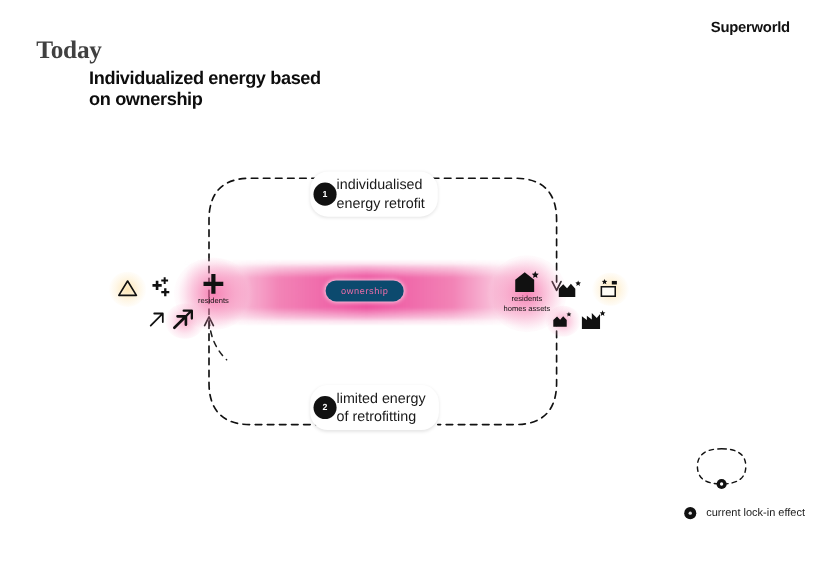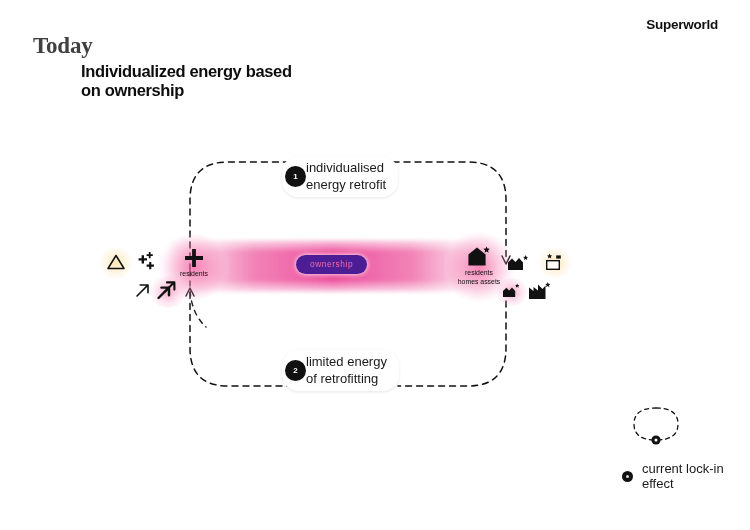--- a/index.html
+++ b/index.html
@@ -41,21 +41,21 @@
         rgba(247,160,196,0.35) 8%,
         rgba(240,110,170,0.85) 26%,
         rgba(236,72,153,0.95) 50%,
         rgba(240,110,170,0.85) 74%,
         rgba(247,175,205,0.35) 92%,
         rgba(255,255,255,1) 100%);
     filter:blur(1.1px);
   }
   .band-pill{
     position:absolute;left:296px;top:255px;
-    padding:4px 14px 5px;border-radius:20px;background:#4c1d95;
+    padding:4px 14px 5px;border-radius:20px;background:#0c4a6e;
     font-size:8.4px;font-weight:400;color:#f06eaa;letter-spacing:0.55px;
     box-shadow:0 0 5px rgba(255,255,255,0.95);
   }
 
   
   .glow{position:absolute;border-radius:50%;pointer-events:none;}
   .glow-pink{background:radial-gradient(circle,rgba(244,95,160,0.72) 0%,rgba(246,130,180,0.42) 38%,rgba(250,200,222,0.12) 66%,rgba(255,255,255,0) 78%);}
   .glow-warm{background:radial-gradient(circle,rgba(250,205,110,0.50) 0%,rgba(252,222,160,0.26) 45%,rgba(255,255,255,0) 75%);}
   .glow-rose{background:radial-gradient(circle,rgba(244,110,165,0.55) 0%,rgba(248,165,200,0.26) 48%,rgba(255,255,255,0) 76%);}
 
@@ -88,21 +88,21 @@
   }
 
   
   .legend-loop{position:absolute;left:628px;top:404px;width:56px;height:46px;}
   .legend-row{position:absolute;left:622px;top:461px;display:flex;align-items:center;}
   .legend-dot{
     width:11px;height:11px;border-radius:50%;background:#111;flex:none;
     display:flex;align-items:center;justify-content:center;
   }
   .legend-dot::after{content:"";width:3px;height:3px;border-radius:50%;background:#fff;opacity:.85;}
-  .legend-text{margin-left:9px;font-size:13px;color:#1a1a1a;}
+  .legend-text{margin-left:9px;font-size:10px;color:#1a1a1a;}
 </style>
 </head>
 <body>
 
 <div class="slide">
 
   <div class="kicker">Today</div>
   <div class="headline">Individualized energy based on ownership</div>
   <div class="brand">Superworld</div>
 

